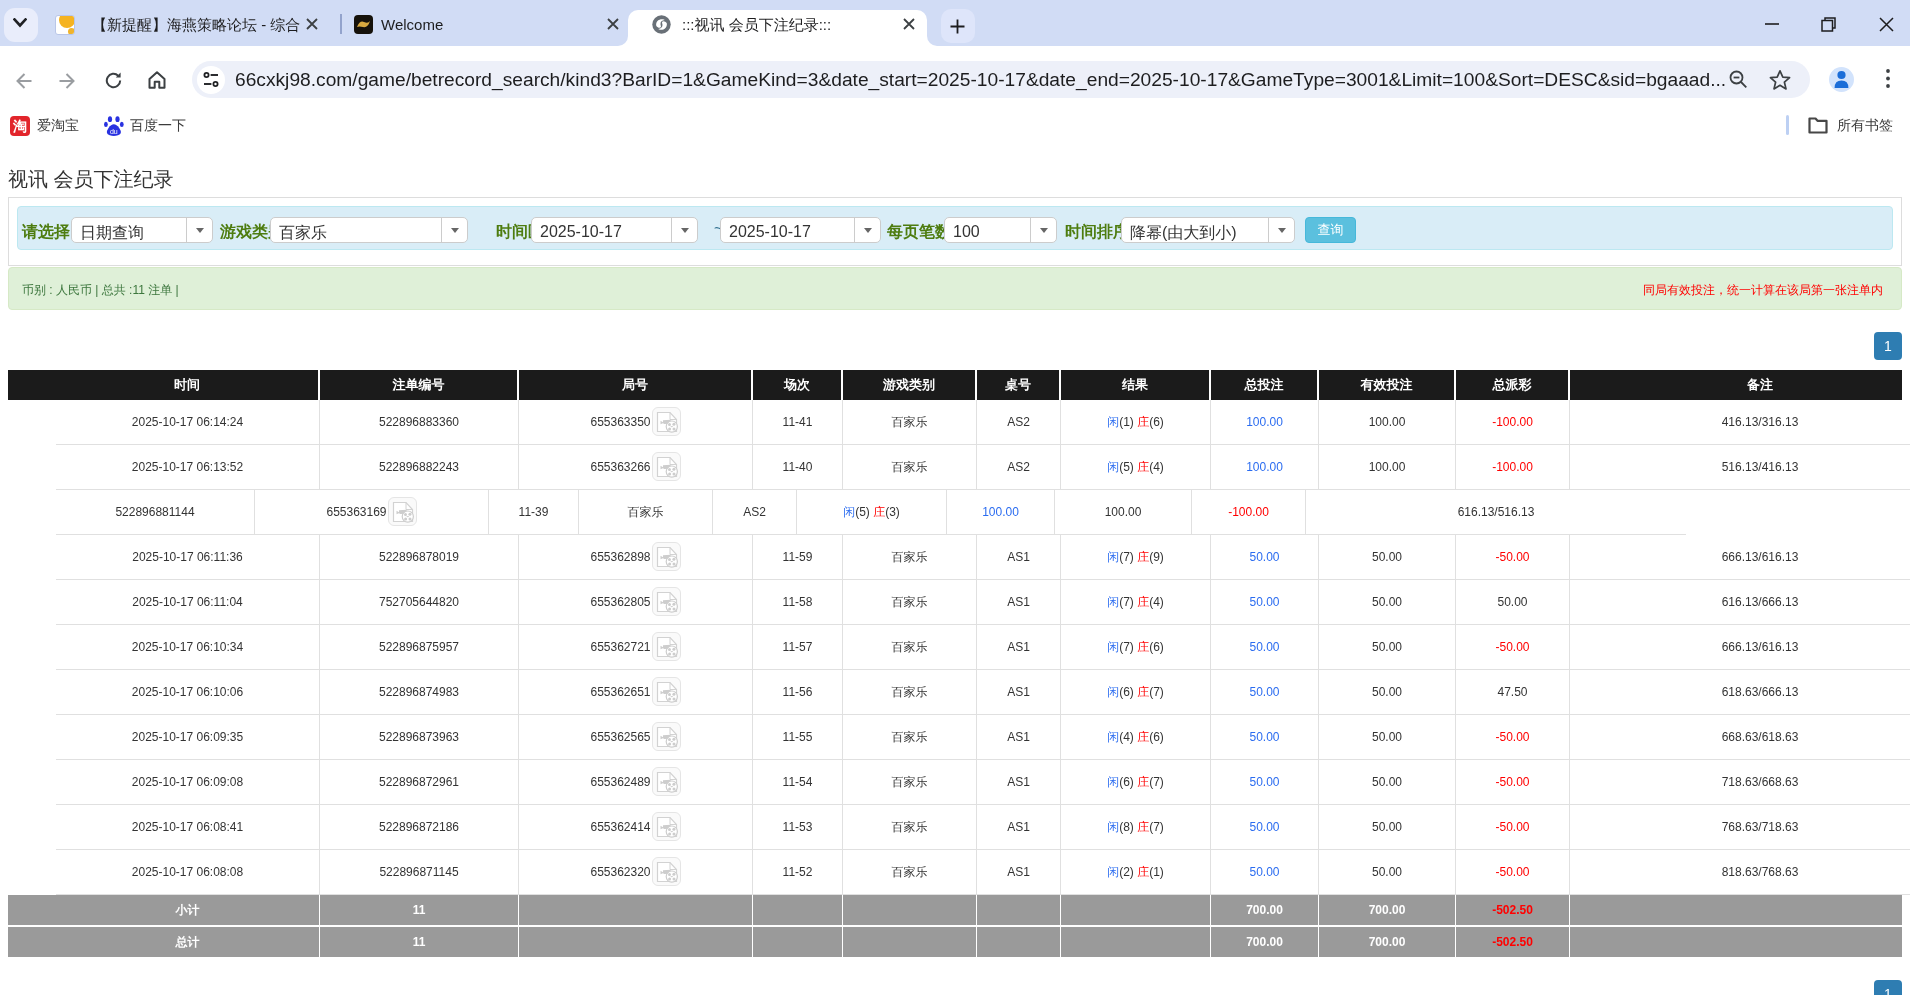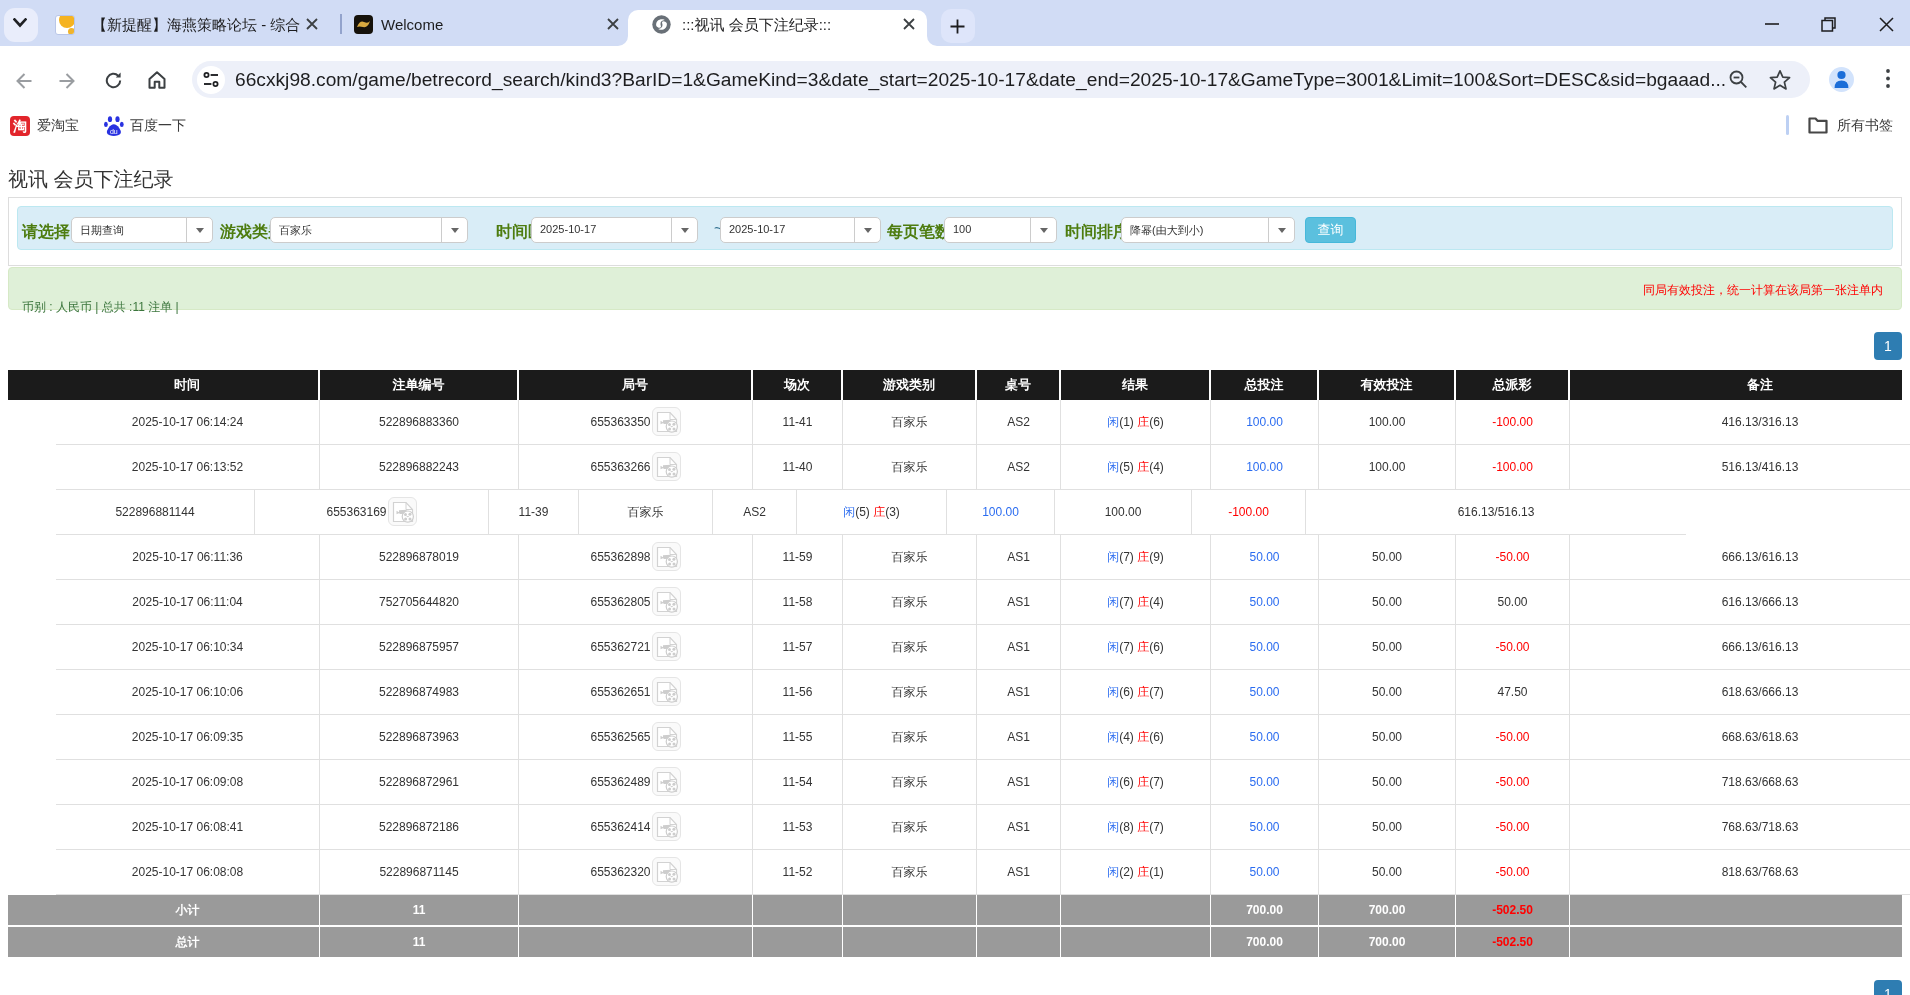--- a/index.html
+++ b/index.html
@@ -18,29 +18,29 @@
 #urltext { position:absolute; left:43px; top:8px; font-size:19.2px; color:#1d1d1f; white-space:nowrap; }
 #bookbar { position:absolute; left:0; top:104px; width:1910px; height:44px; background:#fff; }
 .bktext { position:absolute; top:13px; font-size:14px; color:#3c3c3c; }
 
 
 #title { position:absolute; left:8px; top:166px; font-size:20px; color:#333; }
 #filterbox { position:absolute; left:8px; top:197px; width:1894px; height:69px; border:1px solid #ddd; background:#fff; }
 #filterblue { position:absolute; left:8px; top:8px; width:1876px; height:44px; background:#d9edf7; border:1px solid #bce8f1; border-radius:4px; }
 .flabel { position:absolute; top:15px; font-size:16px; font-weight:bold; color:#4d7c0f; }
 .combo { position:absolute; top:10px; height:26px; background:#fff; border:1px solid #ccc; border-radius:5px; }
-.combo .txt { position:absolute; left:8px; top:5px; font-size:11px; color:#333; white-space:nowrap;text-align:center; }
+.combo .txt { position:absolute; left:8px; top:5px; font-size:16px; color:#333; white-space:nowrap;text-align:center; }
 .combo .arr { position:absolute; right:0; top:0; bottom:0; width:26px; border-left:1px solid #ccc; }
 .combo .arr:after { content:""; position:absolute; left:50%; top:50%; margin:-2px 0 0 -4px;
   border-left:4px solid transparent; border-right:4px solid transparent; border-top:5px solid #666; }
 #qbtn { position:absolute; left:1287px; top:10px; width:51px; height:26px; background:#5bc0de; border:1px solid #46b8da;
   border-radius:4px; color:#fff; font-size:13px; text-align:center; line-height:24px; }
 #greenbar { position:absolute; left:8px; top:267px; width:1894px; height:43px; background:#dff0d8;
   border:1px solid #d6e9c6; border-radius:4px; font-size:12px; color:#3c763d; }
-#greenbar .left { position:absolute; left:13px; top:14px;margin-top:17px; }
+#greenbar .left { position:absolute; left:13px; top:14px; }
 #greenbar .right { position:absolute; right:18px; top:14px; color:#f00; }
 .pg1 { position:absolute; width:28px; height:28px; background:#2e7db2; border-radius:4px;
   color:#fff; font-size:14px; text-align:center; line-height:28px; }
 
 
 #tbl { position:absolute; left:8px; top:370px; width:1894px; }
 .trow { display:flex;padding-left:48px; }
 .trow > div { flex:none; overflow:hidden; text-align:center; }
 #thead { background:#1b1b1b; height:30px; }
 #thead > div { color:#fff; font-size:13px; font-weight:bold; line-height:29px; border-right:2px solid #fff; }

